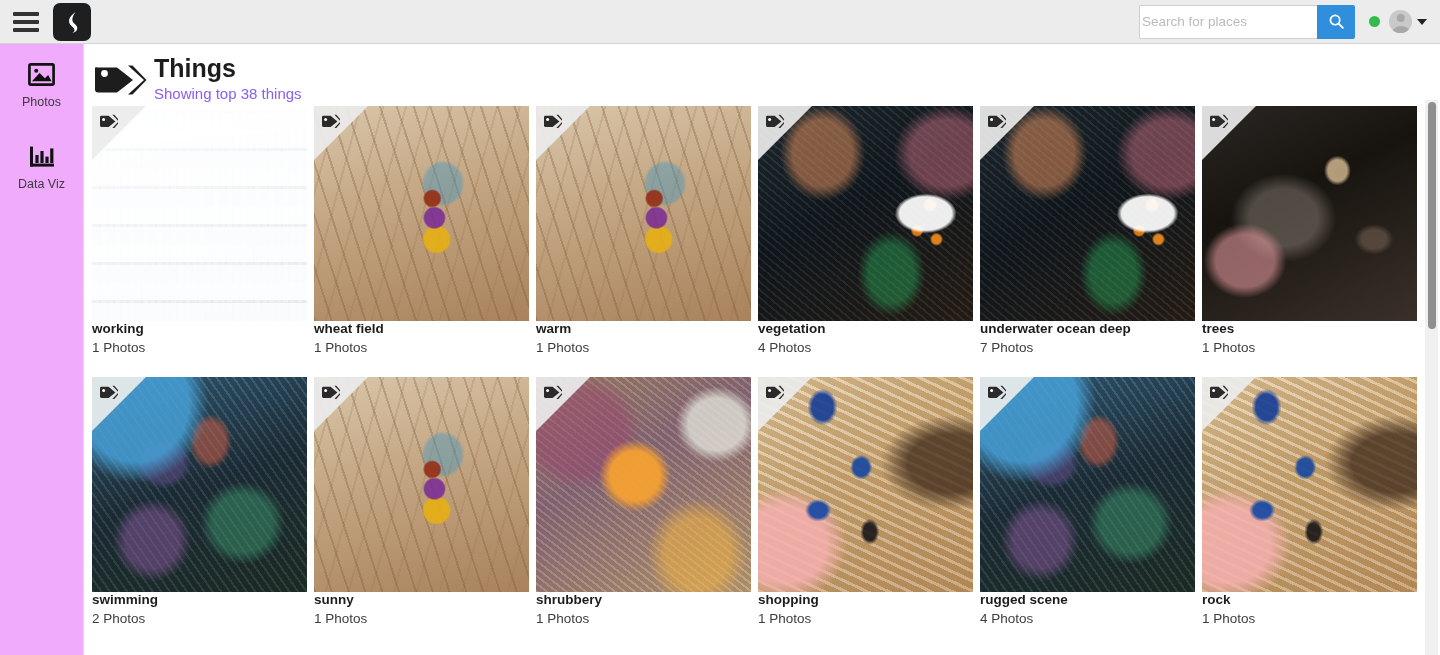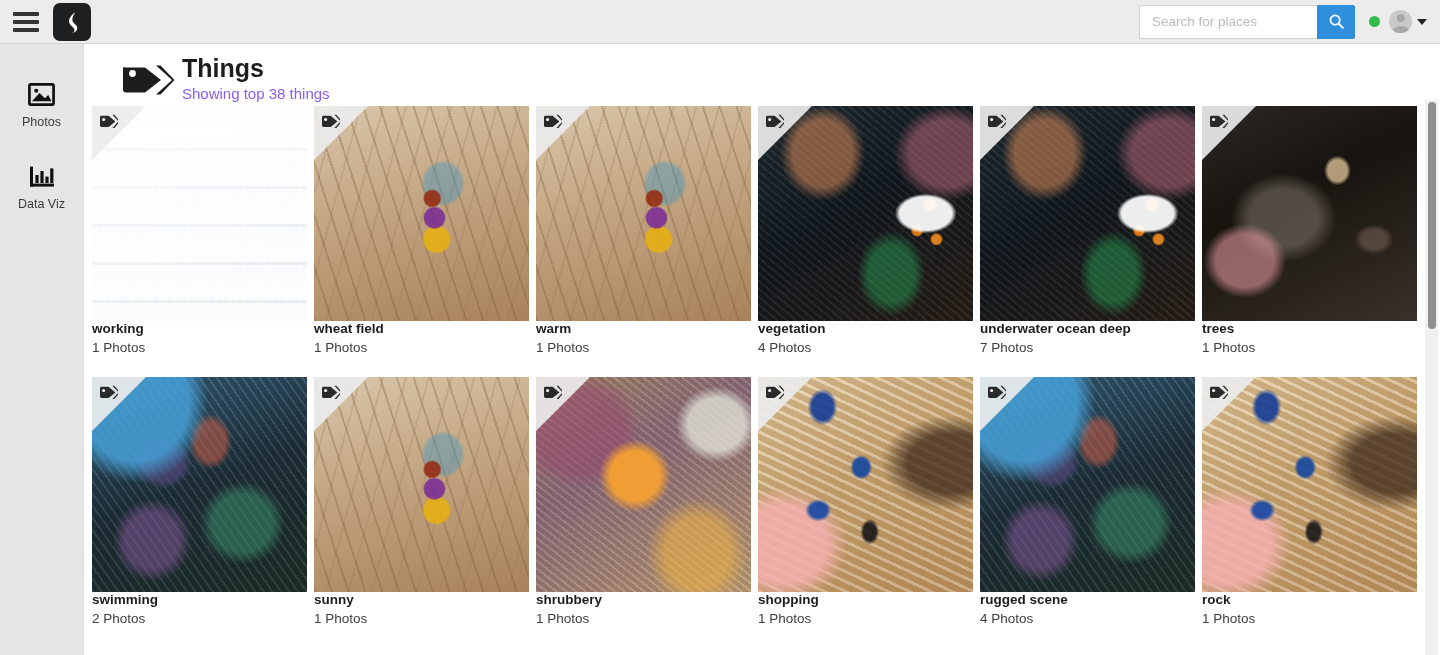--- a/index.html
+++ b/index.html
@@ -47,21 +47,21 @@
   .search-wrap {
     display: flex; align-items: center;
     height: 34px;
     margin-right: 14px;
   }
   .search-input {
     width: 178px; height: 34px;
     border: 1px solid #cfcfcf;
     border-right: none;
     border-radius: 2px 0 0 2px;
-    padding: 0 12px;
+    padding: 0 2px;
     font-size: 13.5px;
     font-family: "Liberation Sans", sans-serif;
     color: #0369a1;
     background: #fff;
     outline: none;
   }
   .search-input::placeholder { color: #bbbbbb; }
   .search-btn {
     width: 38px; height: 34px;
     background: #2f8fdd;
@@ -100,23 +100,23 @@
     border-top: 6px solid #222;
     margin-right: 13px;
     cursor: pointer;
   }
   .user-area { display:flex; align-items:center; }
 
   
   .sidebar {
     position: absolute; top: 44px; left: 0;
     width: 84px; height: 611px;
-    background: #e5e5e5;
+    background: #f0abfc;
     border-right: 1px solid #dddddd;
-    padding-top: 36px;
+    padding-top: 16px;
     z-index: 40;
   }
   .side-item {
     width: 100%;
     margin-bottom: 33px;
     display: flex; flex-direction: column; align-items: center;
     cursor: pointer;
     text-decoration: none;
   }
   .side-icon { height: 28px; display:flex; align-items:center; justify-content:center; }
@@ -131,21 +131,20 @@
   .main {
     position: absolute; top: 44px; left: 85px;
     width: 1355px; height: 611px;
     background: #ffffff;
     overflow: hidden;
   }
   .page-header {
     display: flex; align-items: center;
     padding: 12px 0 5px 7px;
     height: 62px;
-    margin-left: 28px;
   }
   .header-tag-icon { width: 56px; display:flex; align-items:center; justify-content:center; }
   .header-text { margin-left: 6px; }
   .page-title {
     font-size: 25px; font-weight: bold; color: #1d1d1d;
     line-height: 1.08; margin: 0;
     font-family: "Liberation Sans", sans-serif;
   }
   .page-sub {
     font-size: 15px; color: #8b5cf6; margin-top: 3px;

